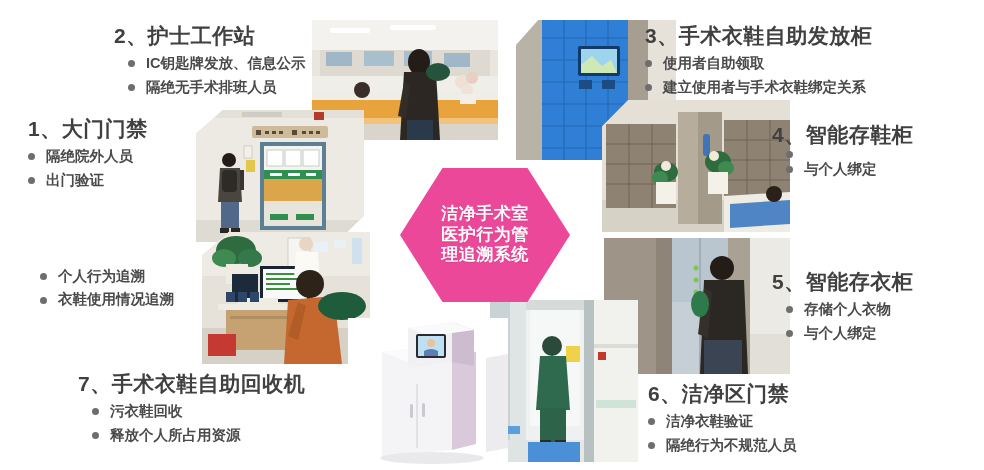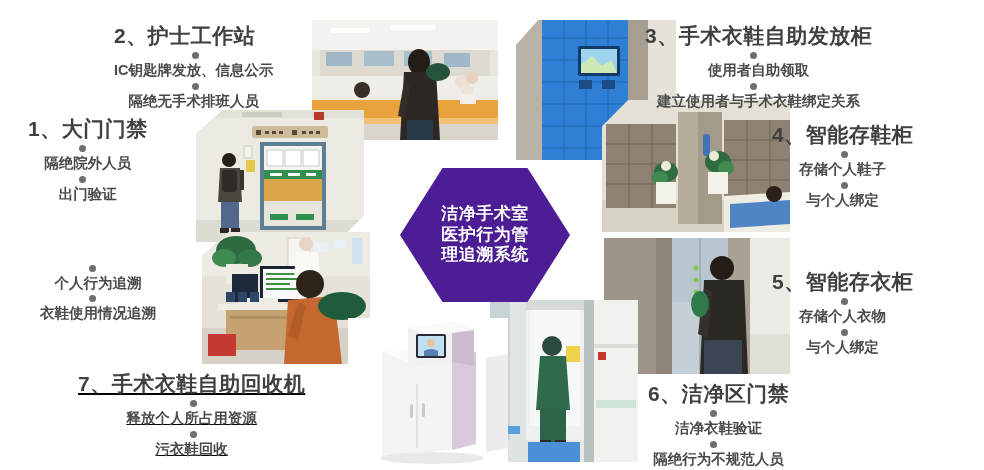--- a/index.html
+++ b/index.html
@@ -16,21 +16,21 @@
   .block{position:absolute;}
   .block .hd{
     font-size:21px;font-weight:bold;color:#404040;
     letter-spacing:.5px;white-space:nowrap;line-height:1.15;
     margin-bottom:4px;
   }
   .block ul{list-style:none;margin:0;padding:0;}
   .block li{
     font-size:14.5px;font-weight:bold;color:#4a4a4a;
     white-space:nowrap;line-height:1.62;
-    display:flex;align-items:center;flex-direction:column;
+    display:flex;align-items:center;
   }
   .block li .dot{
     width:7px;height:7px;border-radius:50%;
     background:#6e6e6e;flex:0 0 auto;margin-right:11px;
   }
 
   
   .ind14 li .dot{margin-left:14px;}
 
   
@@ -39,21 +39,21 @@
     overflow:hidden;
     background:#d8d8d8;
     box-shadow:0 1px 3px rgba(0,0,0,.12);
   }
   .photo .inner{position:absolute;left:0;top:0;right:0;bottom:0;}
 
   
   #hex{
     position:absolute;
     left:400px;top:168px;width:170px;height:134px;
-    background:#4c1d95;
+    background:#ec4899;
     clip-path:polygon(25% 0%,75% 0%,100% 50%,75% 100%,25% 100%,0% 50%);
     display:flex;align-items:center;justify-content:center;
     z-index:5;
   }
   #hexTxt{
     color:#ffffff;font-weight:bold;font-size:17px;line-height:1.22;
     text-align:center;width:104px;letter-spacing:.5px;
     text-shadow:0 1px 1px rgba(0,0,0,.10);
   }
 
@@ -433,21 +433,20 @@
           <span>建立使用者与手术衣鞋绑定关系</span>
         </li>
     </ul>
   </div>
 
   <div class="block ind14" style="left:772px;top:123px;">
     <div class="hd">4、智能存鞋柜</div>
     <ul>
       <li>
           <span class="dot"></span>
-          <span>存储个人鞋子</span>
         </li>
       <li>
           <span class="dot"></span>
           <span>与个人绑定</span>
         </li>
     </ul>
   </div>
 
   <div class="block ind14" style="left:772px;top:270px;">
     <div class="hd">5、智能存衣柜</div>
@@ -470,31 +469,31 @@
           <span class="dot"></span>
           <span>洁净衣鞋验证</span>
         </li>
       <li>
           <span class="dot"></span>
           <span>隔绝行为不规范人员</span>
         </li>
     </ul>
   </div>
 
-  <div class="block ind14" style="left:78px;top:372px;text-decoration:underline;">
+  <div class="block ind14" style="left:78px;top:372px;">
     <div class="hd">7、手术衣鞋自助回收机</div>
     <ul>
       <li>
           <span class="dot"></span>
+          <span>污衣鞋回收</span>
+        </li>
+      <li>
+          <span class="dot"></span>
           <span>释放个人所占用资源</span>
         </li>
-      <li>
-          <span class="dot"></span>
-          <span>污衣鞋回收</span>
-        </li>
     </ul>
   </div>
 
   <div class="block" style="left:40px;top:265px;">
     <ul>
       <li>
           <span class="dot"></span>
           <span>个人行为追溯</span>
         </li>
       <li>

